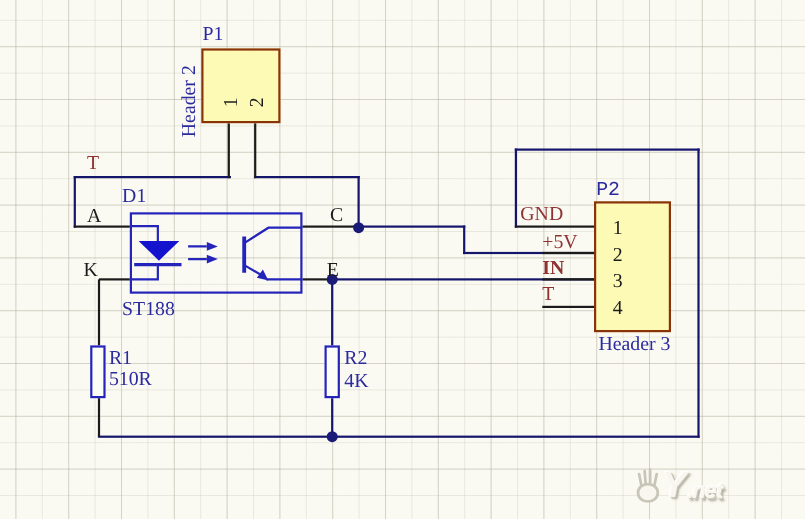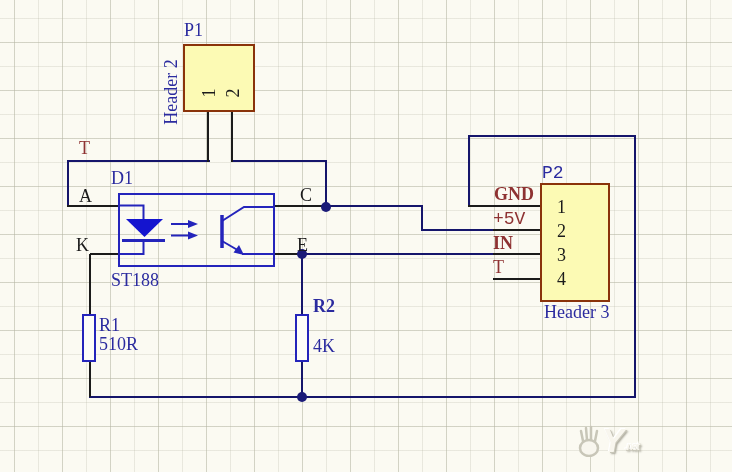--- a/index.html
+++ b/index.html
@@ -29,21 +29,21 @@
   .rot{transform:translate(-50%,-50%) rotate(-90deg);transform-origin:center;}
   .svgbox{position:absolute;}
   .wm{
     position:absolute;left:576px;top:424px;display:flex;align-items:flex-end;
     font-family:"Liberation Sans","DejaVu Sans",sans-serif;
     font-weight:bold;font-style:italic;color:#f8f6ee;
     text-shadow:-1px -1px 0 #ffffff,1px 1px 0 #c8c6b8,2px 2px 2px #a9a79a;
     letter-spacing:-1px;
   }
   .wm-big{font-size:33px;line-height:33px;}
-  .wm-net{font-size:10px;line-height:16px;margin-left:2px;margin-bottom:2px;}
+  .wm-net{font-size:20px;line-height:16px;margin-left:2px;margin-bottom:2px;}
 </style>
 </head>
 <body>
 
 <div id="canvas">
 
   <div class="wire" style="left:67px;top:160px;width:143px;height:2px;"></div>
   <div class="wire" style="left:67px;top:160px;width:2px;height:47px;"></div>
   <div class="wire" style="left:231px;top:160px;width:96px;height:2px;"></div>
   <div class="wire" style="left:325px;top:160px;width:2px;height:47px;"></div>
@@ -103,34 +103,34 @@
   <div class="txt blue" style="left:111px;top:271px;">ST188</div>
   <div class="txt black" style="left:79px;top:187px;">A</div>
   <div class="txt black" style="left:76px;top:236px;">K</div>
   <div class="txt black" style="left:300px;top:186px;">C</div>
   <div class="txt black" style="left:297px;top:236px;">E</div>
 
   <div class="resistor" style="left:82px;top:314px;"></div>
   <div class="txt blue" style="left:99px;top:316px;">R1</div>
   <div class="txt blue" style="left:99px;top:335px;">510R</div>
   <div class="resistor" style="left:295px;top:314px;"></div>
-  <div class="txt blue" style="left:313px;top:297px;font-weight:bold;">R2</div>
+  <div class="txt blue" style="left:313px;top:316px;">R2</div>
   <div class="txt blue" style="left:313px;top:337px;">4K</div>
 
   <div class="body-yellow" style="left:540px;top:183px;width:70px;height:119px;"></div>
   <div class="txt blue" style="left:542px;top:164px;font-family:Liberation Mono, monospace;">P2</div>
   <div class="txt blue" style="left:544px;top:303px;">Header 3</div>
   <div class="txt black" style="left:557px;top:198px;">1</div>
   <div class="txt black" style="left:557px;top:222px;">2</div>
   <div class="txt black" style="left:557px;top:246px;">3</div>
   <div class="txt black" style="left:557px;top:270px;">4</div>
 
   <div class="txt maroon" style="left:79px;top:139px;">T</div>
-  <div class="txt maroon" style="left:494px;top:185px;font-weight:bold;">GND</div>
-  <div class="txt maroon" style="left:493px;top:210px;font-family:Liberation Mono, monospace;">+5V</div>
+  <div class="txt maroon" style="left:473px;top:185px;">GND</div>
+  <div class="txt maroon" style="left:493px;top:210px;">+5V</div>
   <div class="txt maroon" style="left:493px;top:234px;font-weight:bold;">IN</div>
   <div class="txt maroon" style="left:493px;top:258px;">T</div>
 
   <div class="wm">
     <svg width="26" height="32" viewBox="0 0 26 32">
       <g stroke="#c8c6b8" stroke-width="2.5" fill="#f8f6ee" stroke-linecap="round">
         <path d="M7 16 L5 6"></path>
           <path d="M11 15 L10 3"></path>
           <path d="M15 15 L15 2"></path>
           <path d="M19 16 L21 6"></path>

